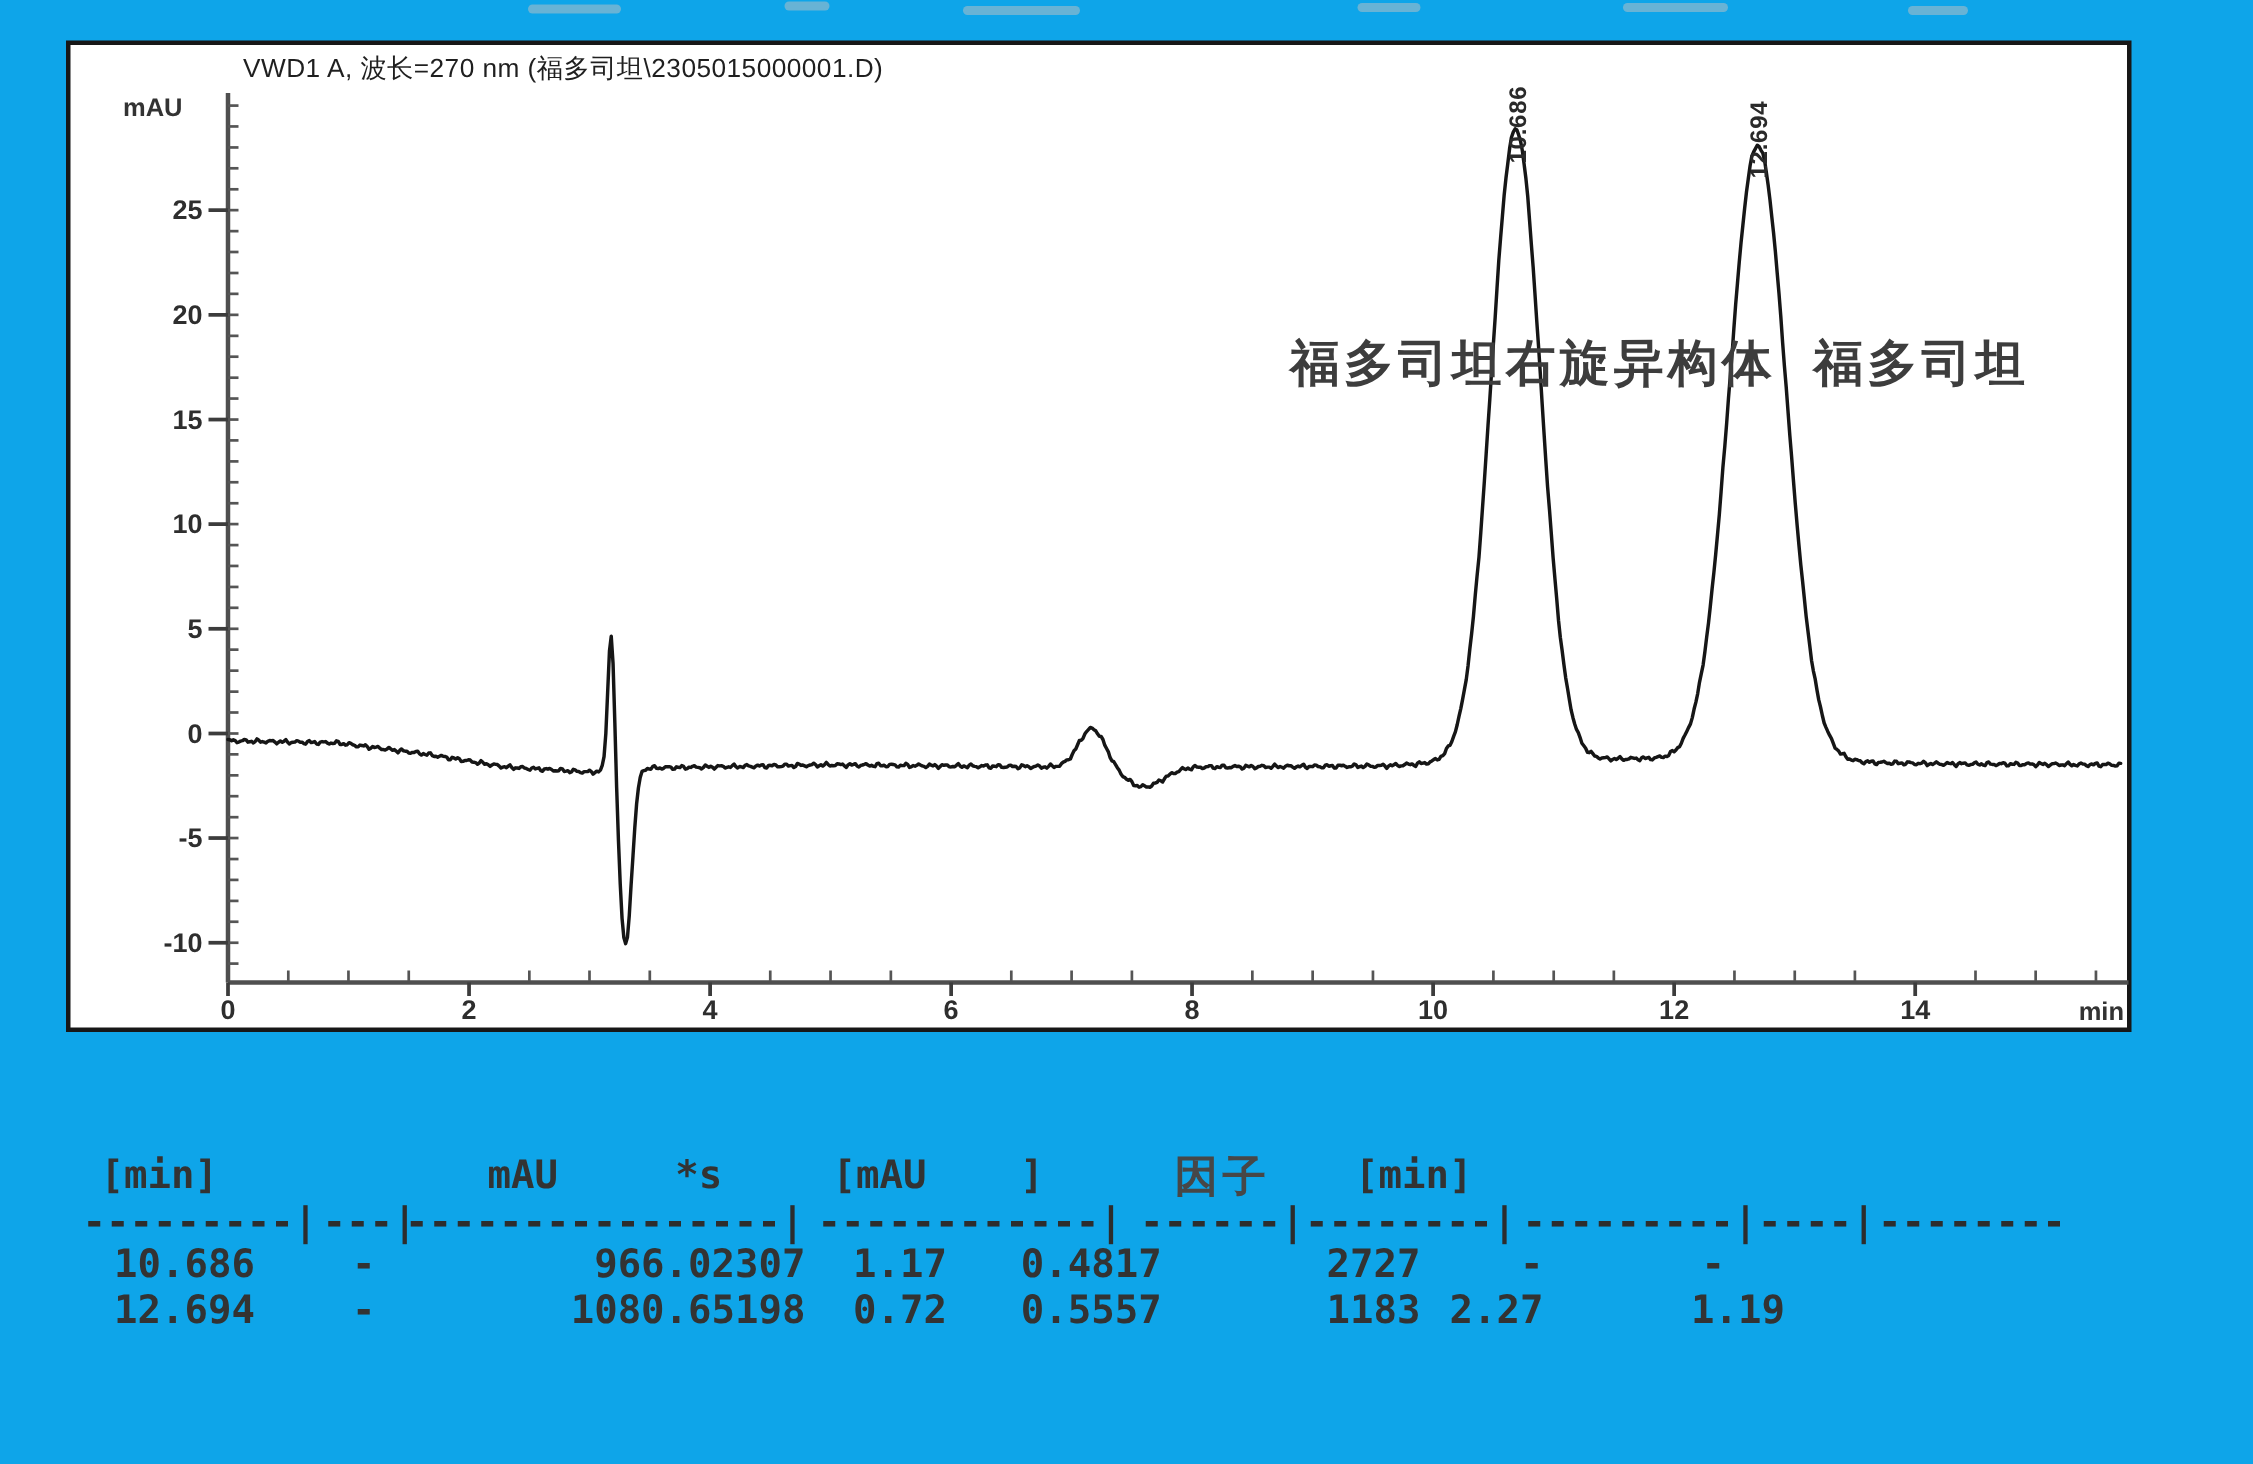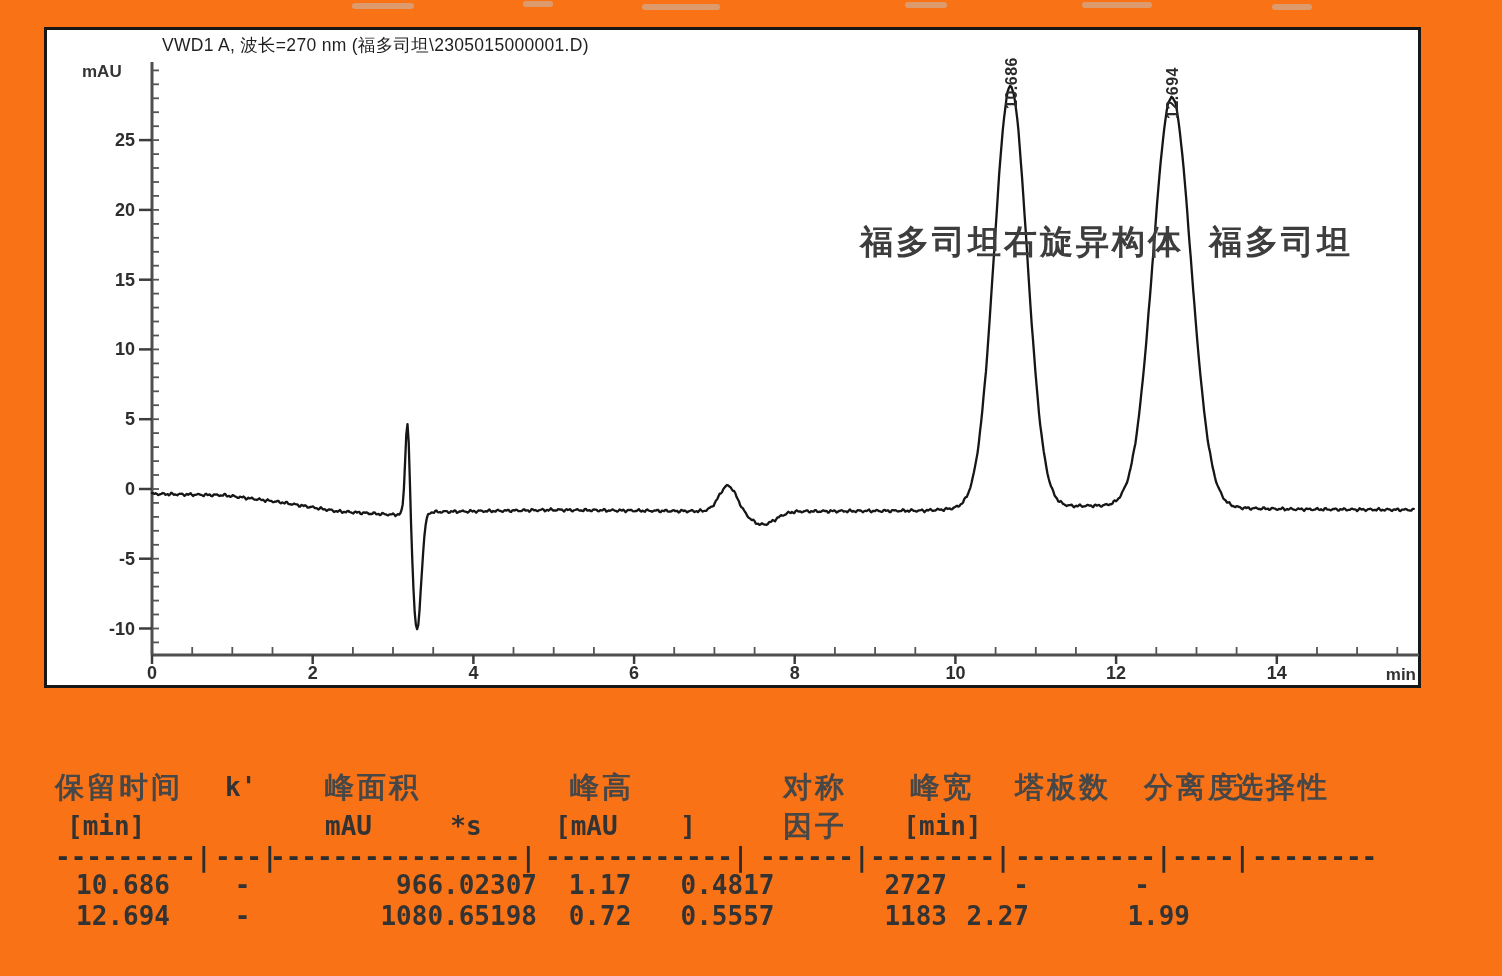--- a/index.html
+++ b/index.html
@@ -1,17 +1,17 @@
 <!DOCTYPE html>
 <html><head>
 <meta charset="utf-8">
 <style>
   html,body{margin:0;padding:0;background:#fdfdfd;width:1502px;height:976px;overflow:hidden;
             font-family:"DejaVu Sans",sans-serif;}
-  #stage{position:relative;width:1502px;height:976px;background:#f97316;}
+  #stage{position:relative;width:1502px;height:976px;background:#0ea5e9;}
   svg text{font-family:"Liberation Sans","DejaVu Sans",sans-serif;fill:#2f2f2f;}
   .title-txt{font-size:17.5px;font-weight:500;fill:#1f1f1f;letter-spacing:0.3px;}
   .ticklbl{font-size:18px;font-weight:700;fill:#2e2e2e;}
   .axisunit{font-size:17px;font-weight:700;fill:#333;}
   .peaklbl{font-size:16px;font-weight:600;fill:#2a2a2a;letter-spacing:0.5px;}
   .anno{font-size:33px;font-weight:700;fill:#3d3d3d;letter-spacing:3px;
         font-family:"DejaVu Sans",sans-serif;}
 
   
   #rpt{position:absolute;left:55px;top:766px;width:1360px;}
@@ -161,31 +161,20 @@
 
     <text class="peaklbl" x="1017" y="109" transform="rotate(-90 1017 109)">10.686</text>
     <text class="peaklbl" x="1178" y="119" transform="rotate(-90 1178 119)">12.694</text>
 
     <text class="anno" x="860" y="253">福多司坦右旋异构体</text>
     <text class="anno" x="1209" y="253">福多司坦</text>
   </svg>
 
   <div id="rpt">
 
-    <div class="trow r-h1">
-      <div class="tc c1 cjk al">保留时间</div>
-      <div class="tc c2 mono al pl10">k'</div>
-      <div class="tc c3 cjk al pl55">峰面积</div>
-      <div class="tc c4 cjk al pl25">峰高</div>
-      <div class="tc c5 cjk ac">对称</div>
-      <div class="tc c6 cjk ac">峰宽</div>
-      <div class="tc c7 cjk al">塔板数</div>
-      <div class="tc c8 cjk al h8fix">分离度</div>
-      <div class="tc c9 cjk al pl10">选择性</div>
-    </div>
 
     <div class="trow r-h2">
       <div class="tc c1 mono al pl12">[min]</div>
       <div class="tc c2 mono al"></div>
       <div class="tc c3 mono al pl55">mAU     *s</div>
       <div class="tc c4 mono al pl10">[mAU    ]</div>
       <div class="tc c5 cjk ac">因子</div>
       <div class="tc c6 mono ac">[min]</div>
       <div class="tc c7 mono al"></div>
       <div class="tc c8 mono al"></div>
@@ -216,16 +205,16 @@
     </div>
 
     <div class="trow r-dat">
       <div class="tc c1 mono ar pr45">12.694</div>
       <div class="tc c2 mono ac">-</div>
       <div class="tc c3 mono ar pr8">1080.65198</div>
       <div class="tc c5 mono ac">0.72</div>
       <div class="tc c6 mono ac">0.5557</div>
       <div class="tc c7 mono ar pr10">1183</div>
       <div class="tc c8 mono ar pr8">2.27</div>
-      <div class="tc c9 mono ar pr5">1.99</div>
+      <div class="tc c9 mono ar pr5">1.19</div>
     </div>
   </div>
 </div>
 
 </body></html>

